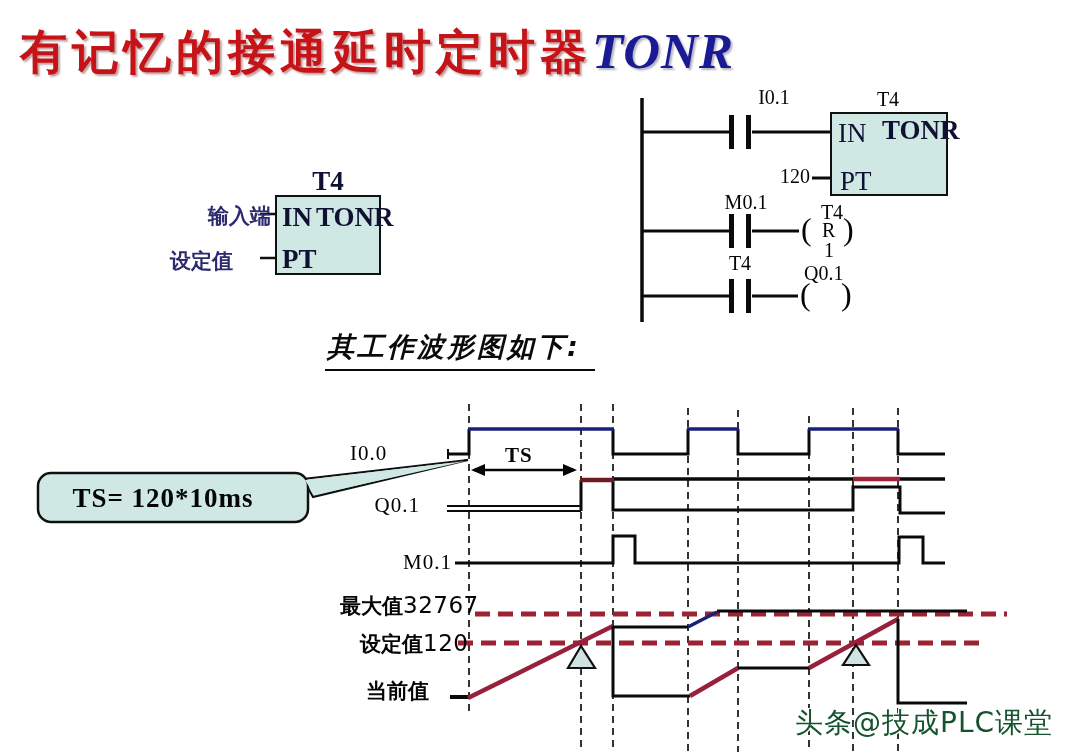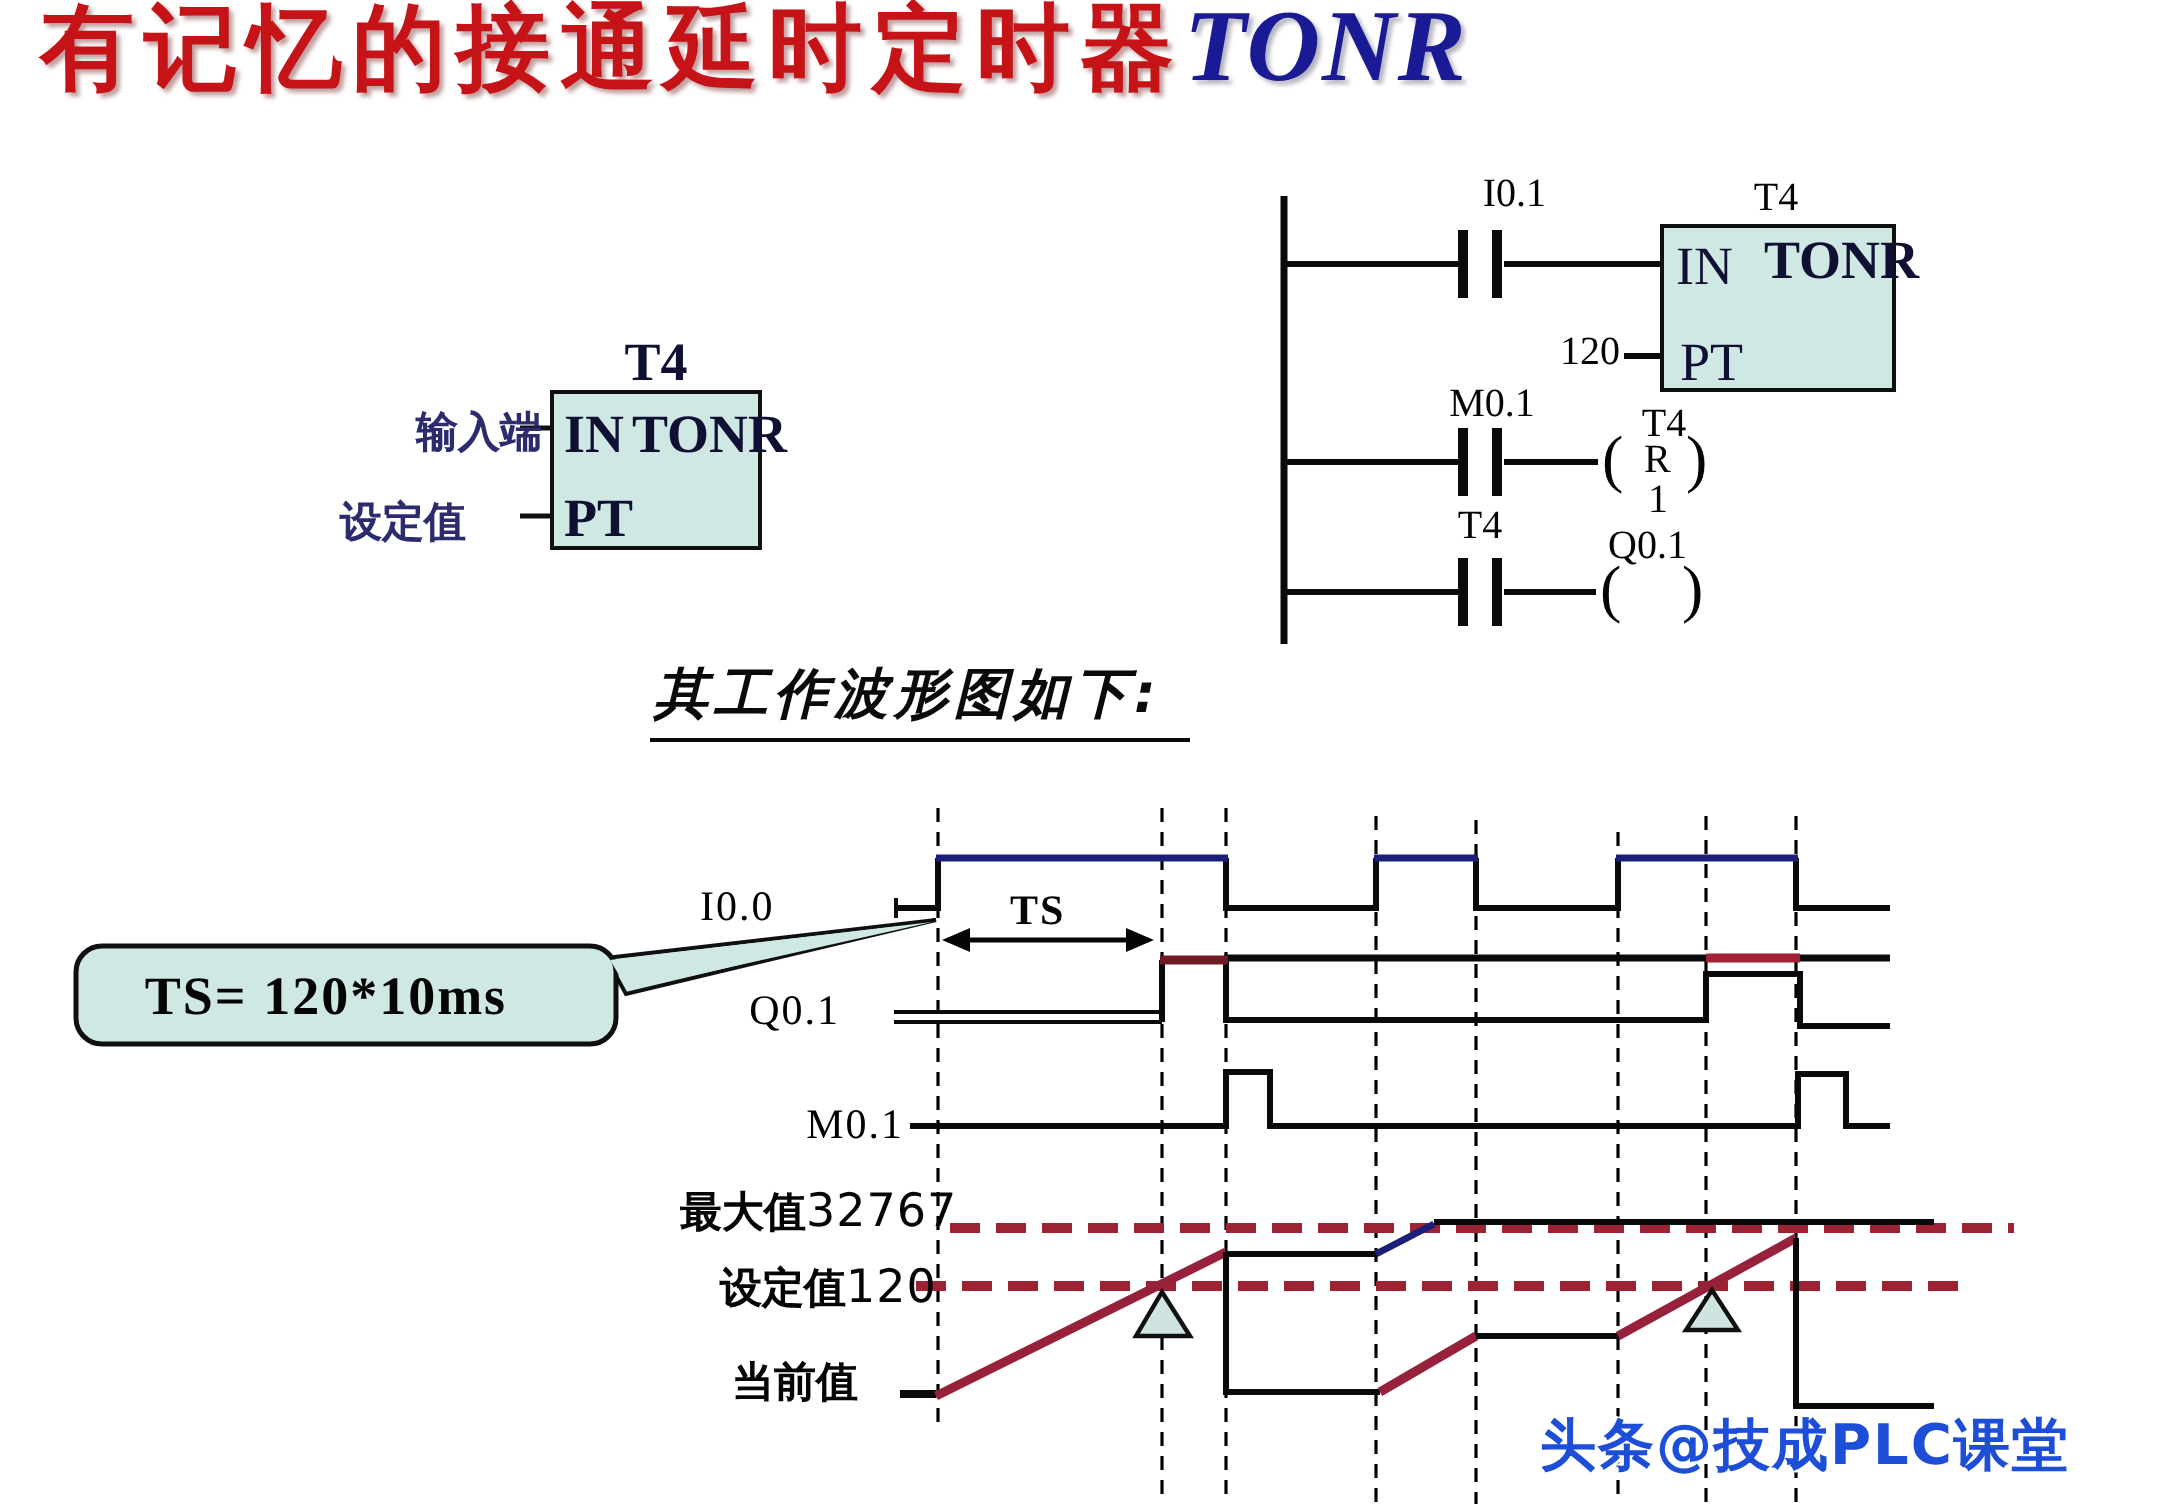--- a/index.html
+++ b/index.html
@@ -2,21 +2,21 @@
 <html><head>
 <meta charset="utf-8">
 <style>
   html,body{margin:0;padding:0;}
   body{width:1080px;height:755px;position:relative;background:#ffffff;overflow:hidden;
        font-family:"DejaVu Sans",sans-serif;}
   svg{position:absolute;left:0;top:0;z-index:2;}
   .txt{position:absolute;z-index:3;white-space:nowrap;}
   .serif{font-family:"Liberation Serif","DejaVu Serif",serif;}
   
-  .page-title{left:20px;top:4px;line-height:40px;}
+  .page-title{left:20px;top:17px;line-height:68px;}
   .title-cn{font-size:47px;font-weight:900;color:#c51317;letter-spacing:5px;
             font-family:"DejaVu Sans",sans-serif;text-shadow:2px 2px 2px rgba(140,80,80,.55);}
   .title-en{font-size:51px;font-weight:900;font-style:italic;color:#1a1a94;
             font-family:"Liberation Serif",serif;letter-spacing:1px;
             text-shadow:2px 2px 2px rgba(120,120,140,.55);}
   
   .tbox{position:absolute;z-index:1;background:#cfe8e4;border:2.5px solid #101010;box-sizing:border-box;}
   .pinlbl{font-size:27px;font-weight:bold;color:#101032;}
   .cnlbl{font-size:21px;font-weight:bold;color:#2b2b6e;}
   .ladlbl{font-size:20px;color:#050505;}
@@ -24,21 +24,21 @@
   
   .subtitle{left:325px;top:329px;font-size:27px;font-weight:bold;font-style:italic;color:#0a0a0a;
             letter-spacing:3px;border-bottom:2.5px solid #0a0a0a;padding:0 14px 4px 2px;}
   
   .siglbl{font-size:21px;color:#000;letter-spacing:1px;}
   .vallbl{font-size:21px;font-weight:bold;color:#050505;}
   .valnum{font-size:23px;font-weight:normal;color:#050505;letter-spacing:.5px;}
   .callout-text{left:40px;top:483px;width:246px;text-align:center;font-size:27px;font-weight:bold;
                 color:#050505;letter-spacing:1px;}
   .ts-lbl{left:505px;top:443px;font-size:21px;font-weight:bold;letter-spacing:1px;color:#050505;}
-  .watermark{left:770px;top:704px;font-size:28px;font-weight:bold;color:#1d4ed8;letter-spacing:1px;
+  .watermark{left:795px;top:704px;font-size:28px;font-weight:normal;color:#14532d;letter-spacing:1px;
              text-shadow:-1px -1px 0 #fff,1px -1px 0 #fff,-1px 1px 0 #fff,1px 1px 0 #fff;}
 </style>
 </head>
 <body>
 
 <div class="txt page-title">
   <span class="title-cn">有记忆的接通延时定时器</span><span class="title-en">TONR</span>
 </div>
 
 <div class="tbox" style="left:275px;top:195px;width:106px;height:80px;"></div>
@@ -49,21 +49,21 @@
 <div class="txt serif pinlbl" style="left:316px;top:202px;">TONR</div>
 <div class="txt serif pinlbl" style="left:282px;top:244px;">PT</div>
 
 <div class="tbox" style="left:830px;top:112px;width:118px;height:84px;border-width:2px;"></div>
 <div class="txt serif ladlbl" style="left:858px;top:88px;width:60px;text-align:center;">T4</div>
 <div class="txt serif pinlbl" style="left:838px;top:118px;font-weight:normal;">IN</div>
 <div class="txt serif pinlbl" style="left:882px;top:115px;">TONR</div>
 <div class="txt serif pinlbl" style="left:840px;top:166px;font-weight:normal;">PT</div>
 <div class="txt serif ladlbl" style="left:774px;top:165px;width:36px;text-align:right;">120</div>
 
-<div class="txt serif ladlbl" style="left:717px;top:86px;width:56px;text-align:right;">I0.1</div>
+<div class="txt serif ladlbl" style="left:746px;top:86px;width:56px;text-align:center;">I0.1</div>
 <div class="txt serif ladlbl" style="left:716px;top:191px;width:60px;text-align:center;">M0.1</div>
 <div class="txt serif ladlbl" style="left:712px;top:252px;width:56px;text-align:center;">T4</div>
 
 <div class="txt serif ladlbl" style="left:815px;top:201px;width:34px;text-align:center;">T4</div>
 <div class="txt serif paren" style="left:801px;top:214px;">(</div>
 <div class="txt serif ladlbl" style="left:822px;top:219px;">R</div>
 <div class="txt serif paren" style="left:843px;top:214px;">)</div>
 <div class="txt serif ladlbl" style="left:824px;top:239px;">1</div>
 
 <div class="txt serif ladlbl" style="left:804px;top:262px;">Q0.1</div>

